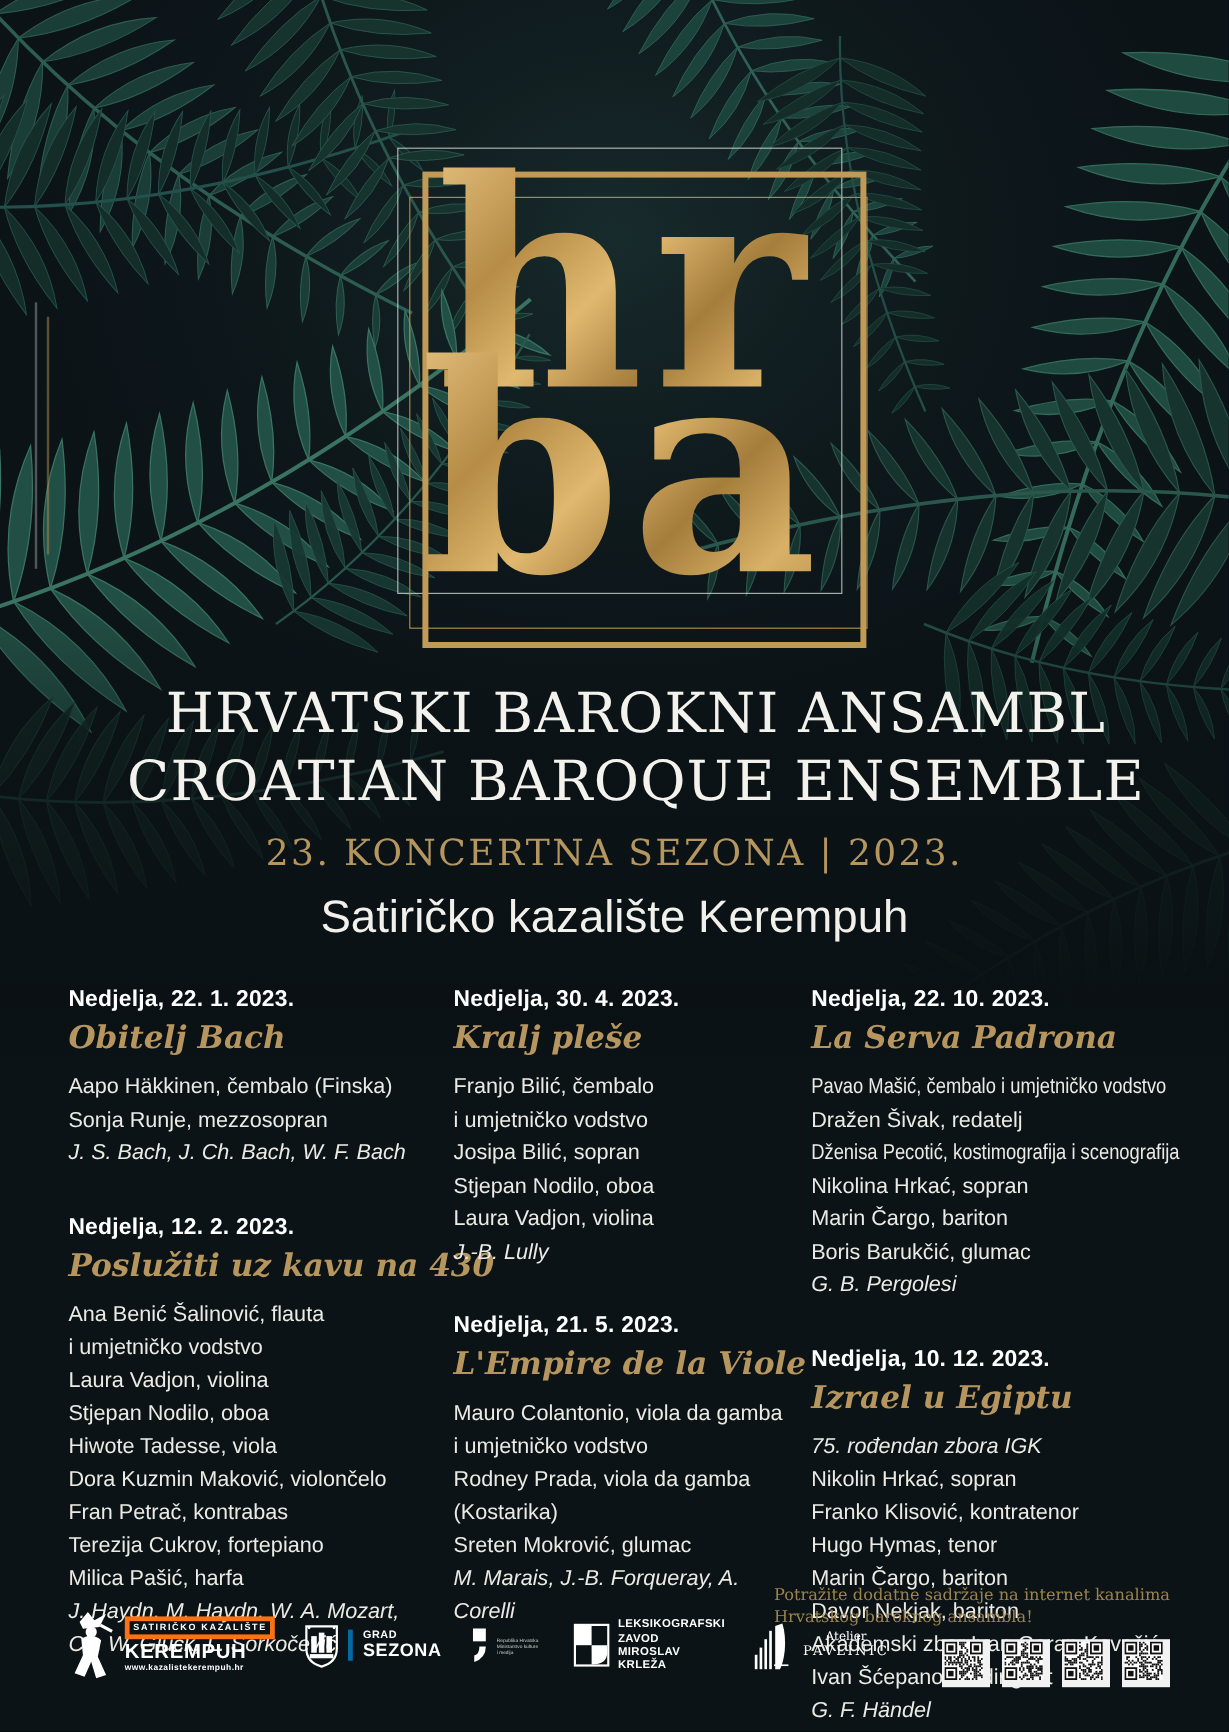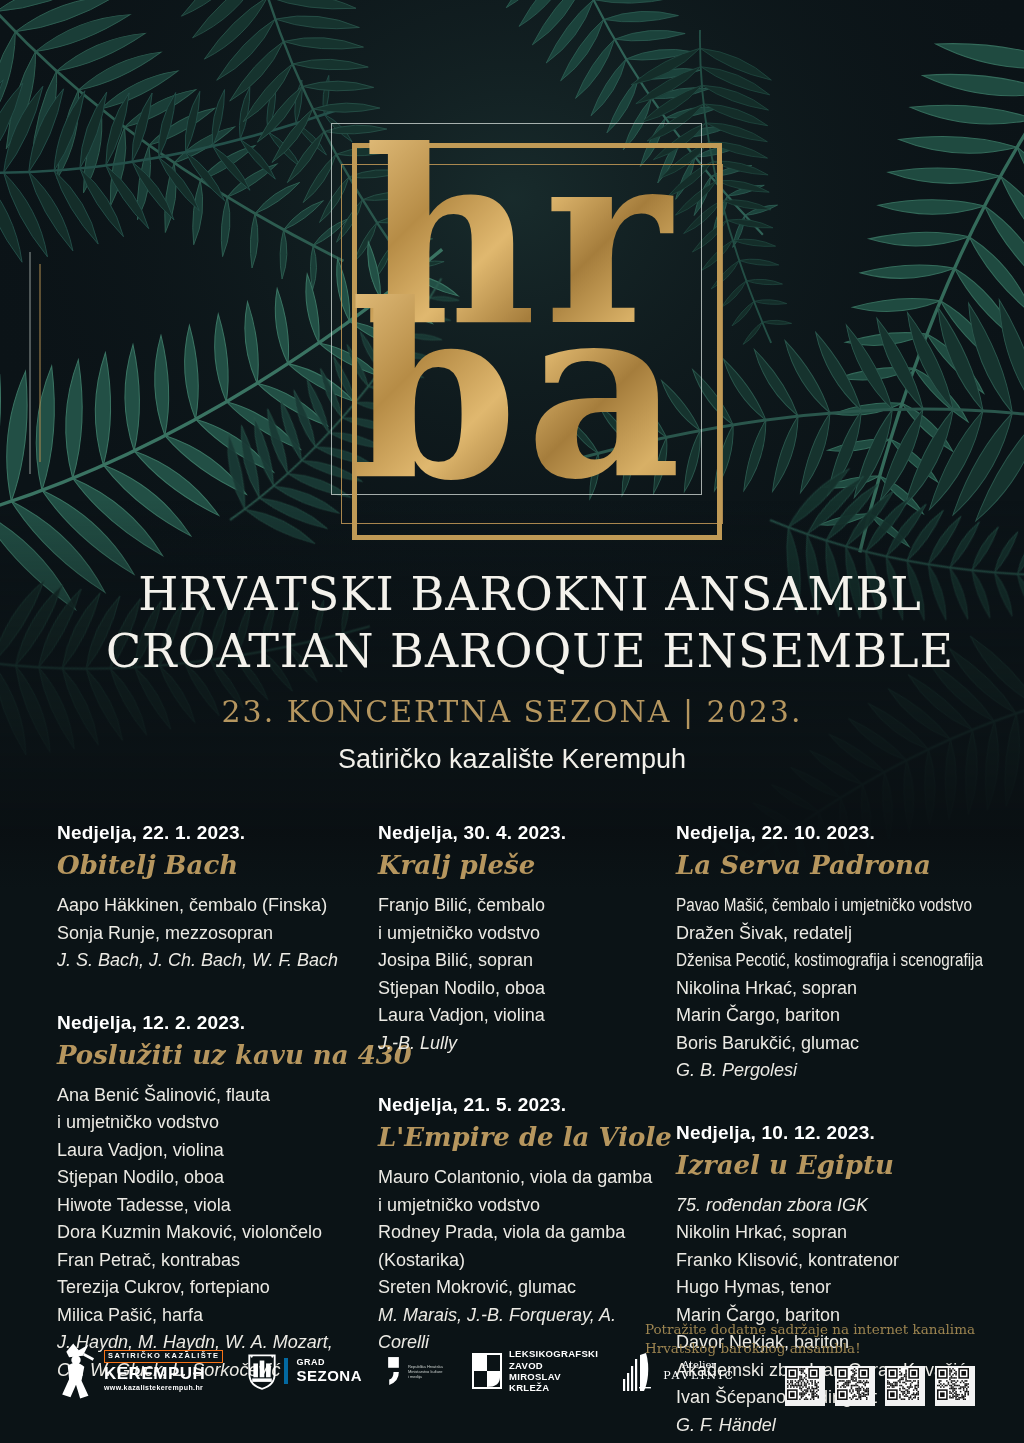--- a/index.html
+++ b/index.html
@@ -27,40 +27,40 @@
         -webkit-background-clip:text;background-clip:text;color:transparent;}
   .hrba.hr{left:362px;top:118px;}
   .hrba.ba{left:350px;top:272px;}
   
   .title-block{position:absolute;z-index:3;left:0;top:566px;width:1024px;text-align:center;
         font-family:"DejaVu Serif",serif;color:#f4f2ec;font-size:46px;line-height:57px;
         letter-spacing:1px;padding-left:18px;}
   .season{position:absolute;z-index:3;left:0;top:694px;width:1024px;text-align:center;
         font-family:"DejaVu Serif",serif;color:#b5965f;font-size:30px;letter-spacing:2px;}
   .venue{position:absolute;z-index:3;left:0;top:744px;width:1024px;text-align:center;
-        color:#f2f0ea;font-size:27px;}
+        color:#f2f0ea;font-size:38px;}
   
   .columns{position:absolute;z-index:3;left:0;top:822px;width:1024px;}
   .column{position:absolute;top:0;}
   .col0{left:57px;width:310px;} .col1{left:378px;width:292px;} .col2{left:676px;width:345px;}
   .concert{margin-bottom:37px;}
   .cdate{color:#ffffff;font-size:19px;font-weight:700;letter-spacing:.2px;
         margin-bottom:6px;white-space:nowrap;}
   .ctitle{font-family:"DejaVu Serif",serif;font-style:italic;font-weight:700;
         color:#b6965e;font-size:26px;margin-bottom:12px;white-space:nowrap;}
   .pline,.note,.composers{color:#eceae4;font-size:18px;line-height:27.5px;white-space:nowrap;}
   .note,.composers{font-style:italic;}
   .composers{white-space:pre-line;}
   .condense{display:inline-block;transform:scaleX(.85);transform-origin:0 50%;}
   
   .logos{position:absolute;z-index:3;left:55px;top:1338px;height:66px;
         display:flex;align-items:center;gap:24px;color:#fff;}
   .logo-item{display:flex;align-items:center;gap:7px;}
   .ker-text{display:flex;flex-direction:column;line-height:1.15;}
-  .ker-small{font-size:7.5px;font-weight:700;letter-spacing:1.4px;border:1px solid #f97316;
+  .ker-small{font-size:7.5px;font-weight:700;letter-spacing:1.4px;border:4px solid #f97316;
         padding:1px 3px;margin-bottom:1px;}
   .ker-big{font-size:17px;font-weight:700;letter-spacing:.5px;}
   .ker-url{font-size:7px;font-weight:700;letter-spacing:.4px;margin-top:1px;}
   .zg-text{border-left:4px solid #0369a1;padding-left:8px;line-height:1.05;}
   .zg1{font-size:9px;font-weight:700;letter-spacing:.5px;}
   .zg2{font-size:15px;font-weight:700;letter-spacing:.5px;}
   .min-text{font-size:4px;line-height:1.25;color:#cdd3d0;width:40px;}
   .lz-text{font-size:9.5px;font-weight:700;line-height:1.2;letter-spacing:.3px;}
   .pav-text{line-height:1.05;color:#fff;}
   .pav-script{font-family:"DejaVu Serif",serif;font-size:10px;

